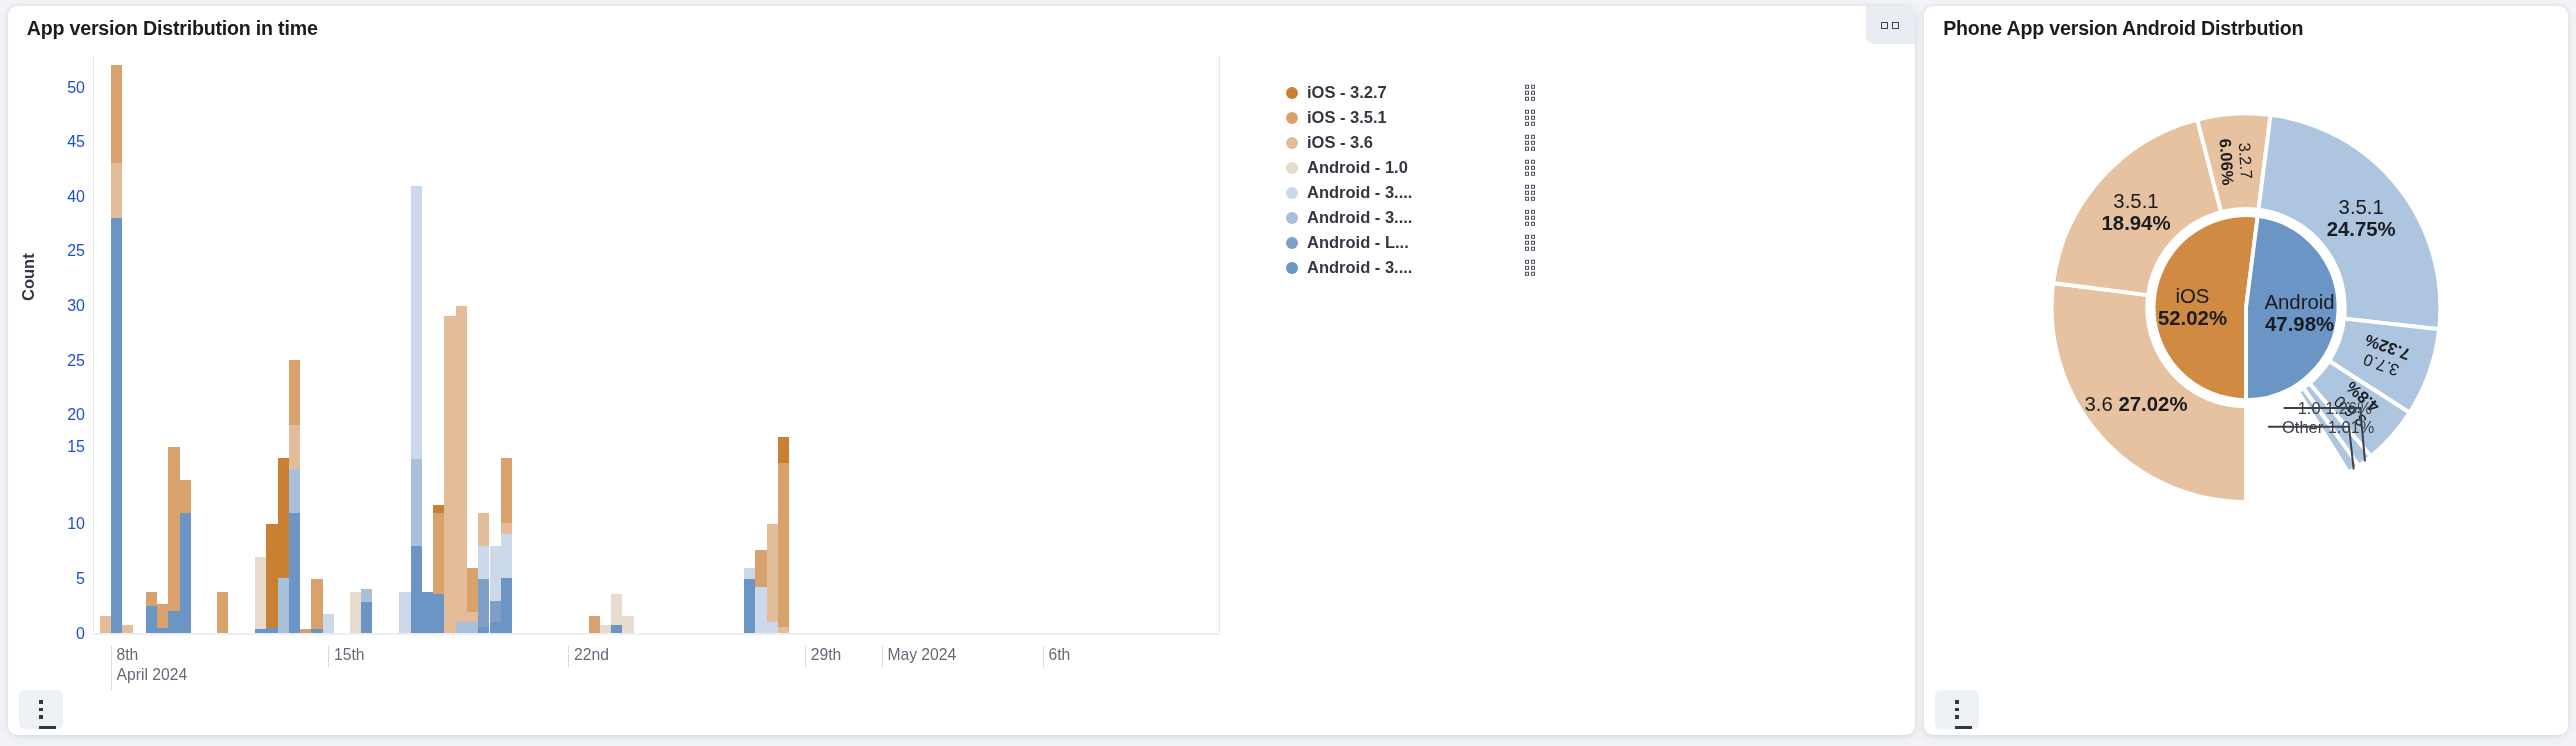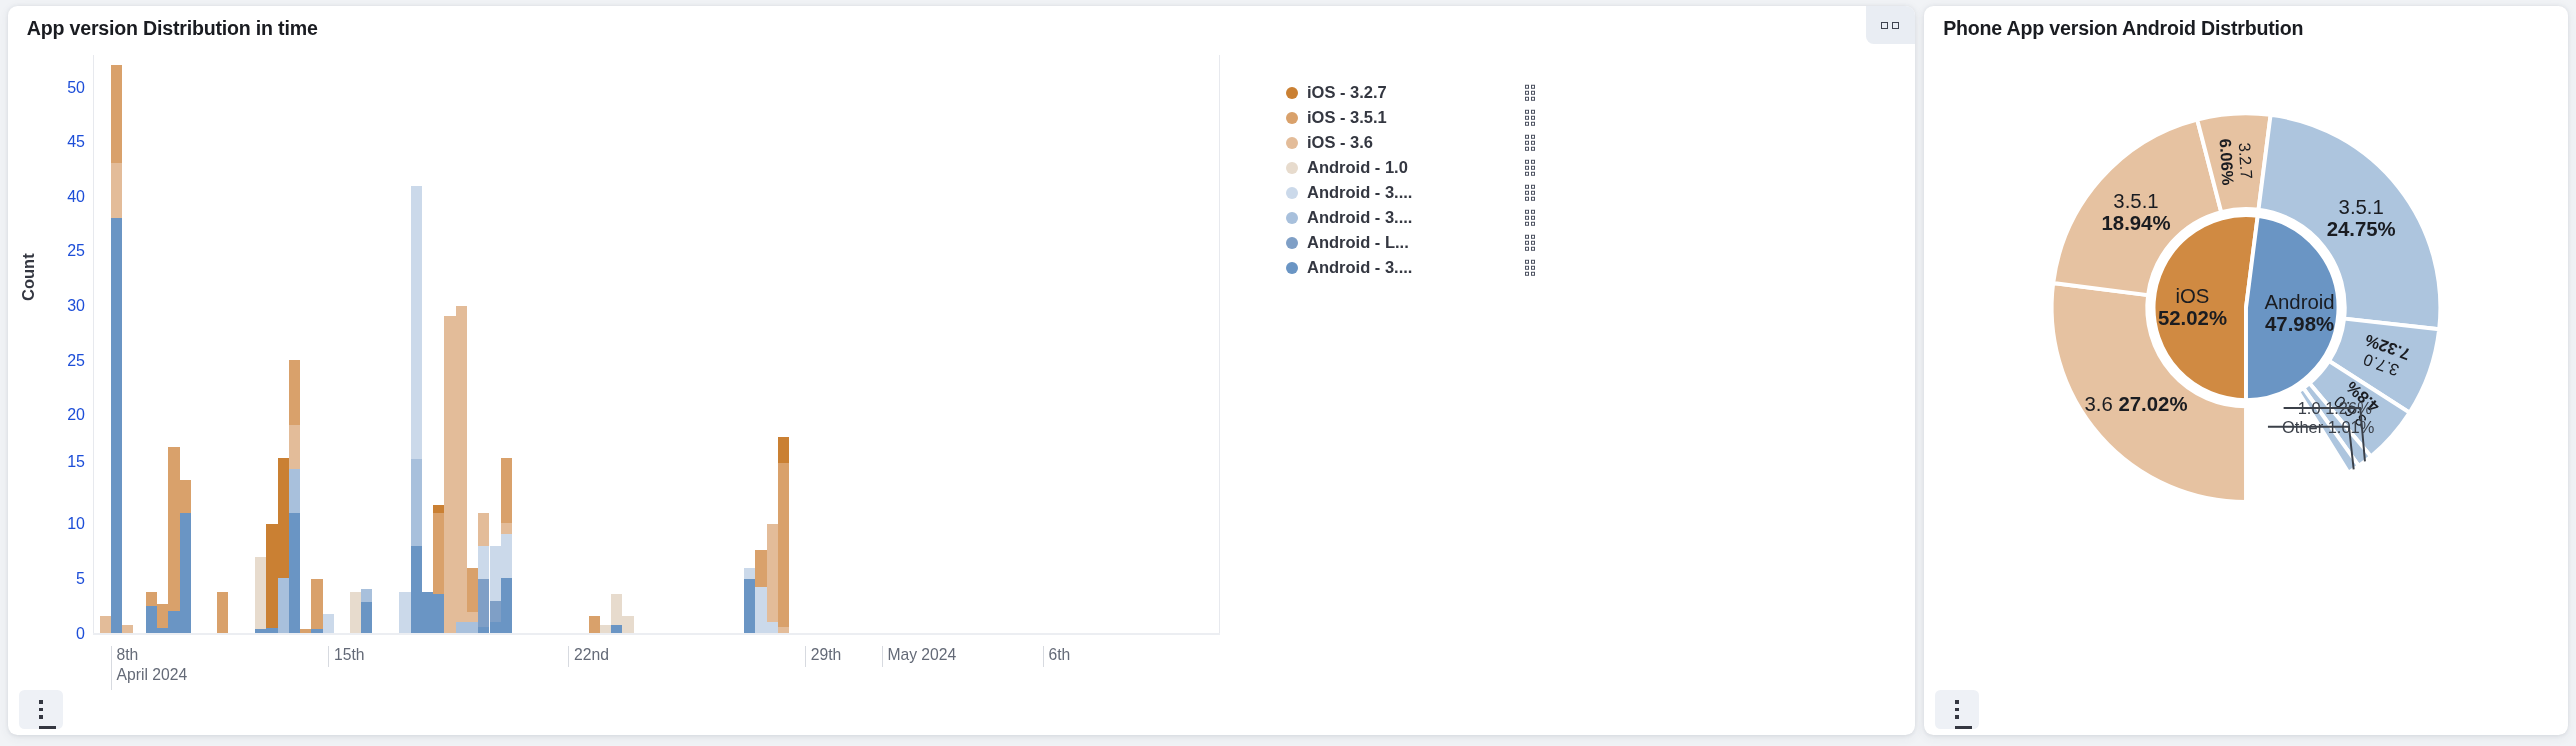--- a/index.html
+++ b/index.html
@@ -106,21 +106,21 @@
       <div class="ylabel">Count</div>
 
       <div class="plot">
         <div class="axis-line"></div>
         <div class="axis-line right"></div>
         <div class="baseline"></div>
         <div class="yaxis" id="yticks">
             <div class="ytick" style="top: 579px;">0</div>
             <div class="ytick" style="top: 524px;">5</div>
             <div class="ytick" style="top: 469px;">10</div>
-            <div class="ytick" style="top: 407px;">15</div>
+            <div class="ytick" style="top: 392px;">15</div>
             <div class="ytick" style="top: 360px;">20</div>
             <div class="ytick" style="top: 306px;">25</div>
             <div class="ytick" style="top: 251px;">30</div>
             <div class="ytick" style="top: 196px;">25</div>
             <div class="ytick" style="top: 142px;">40</div>
             <div class="ytick" style="top: 87px;">45</div>
             <div class="ytick" style="top: 33px;">50</div>
           </div>
         <div class="bars" id="bars">
             <div class="bar" style="left: 0.6%; width: 1%; height: 17.5px;">

